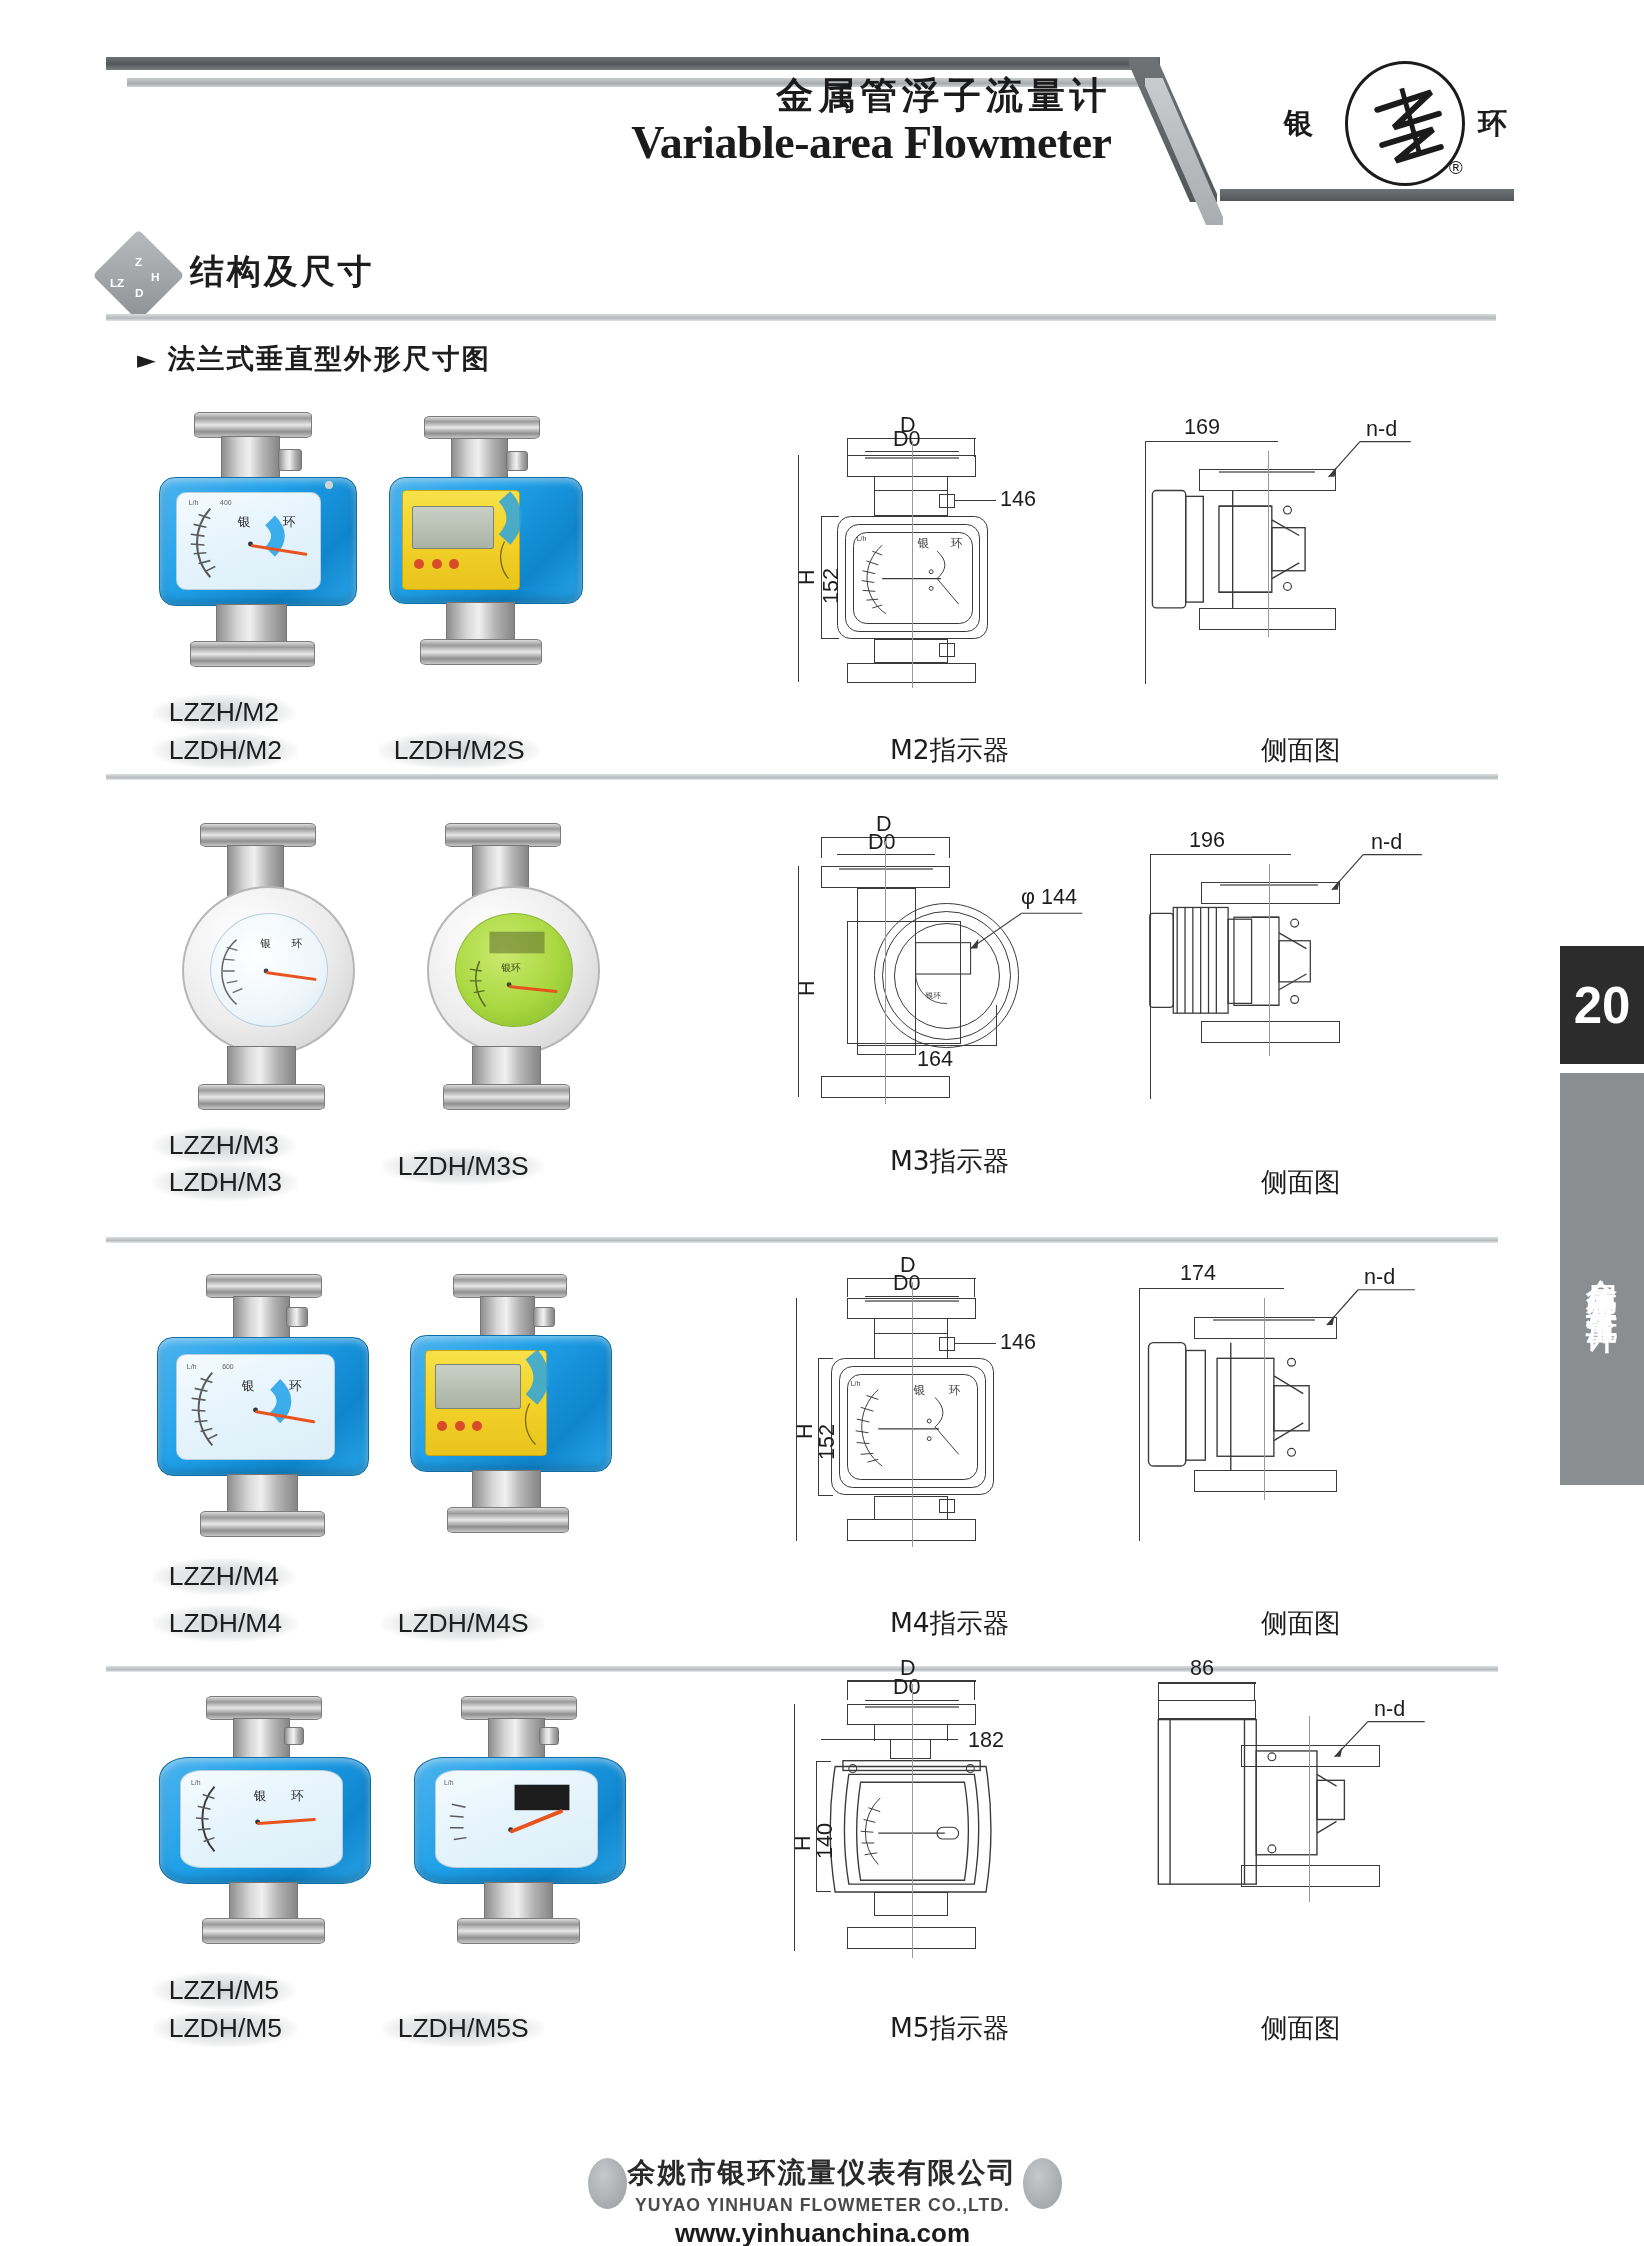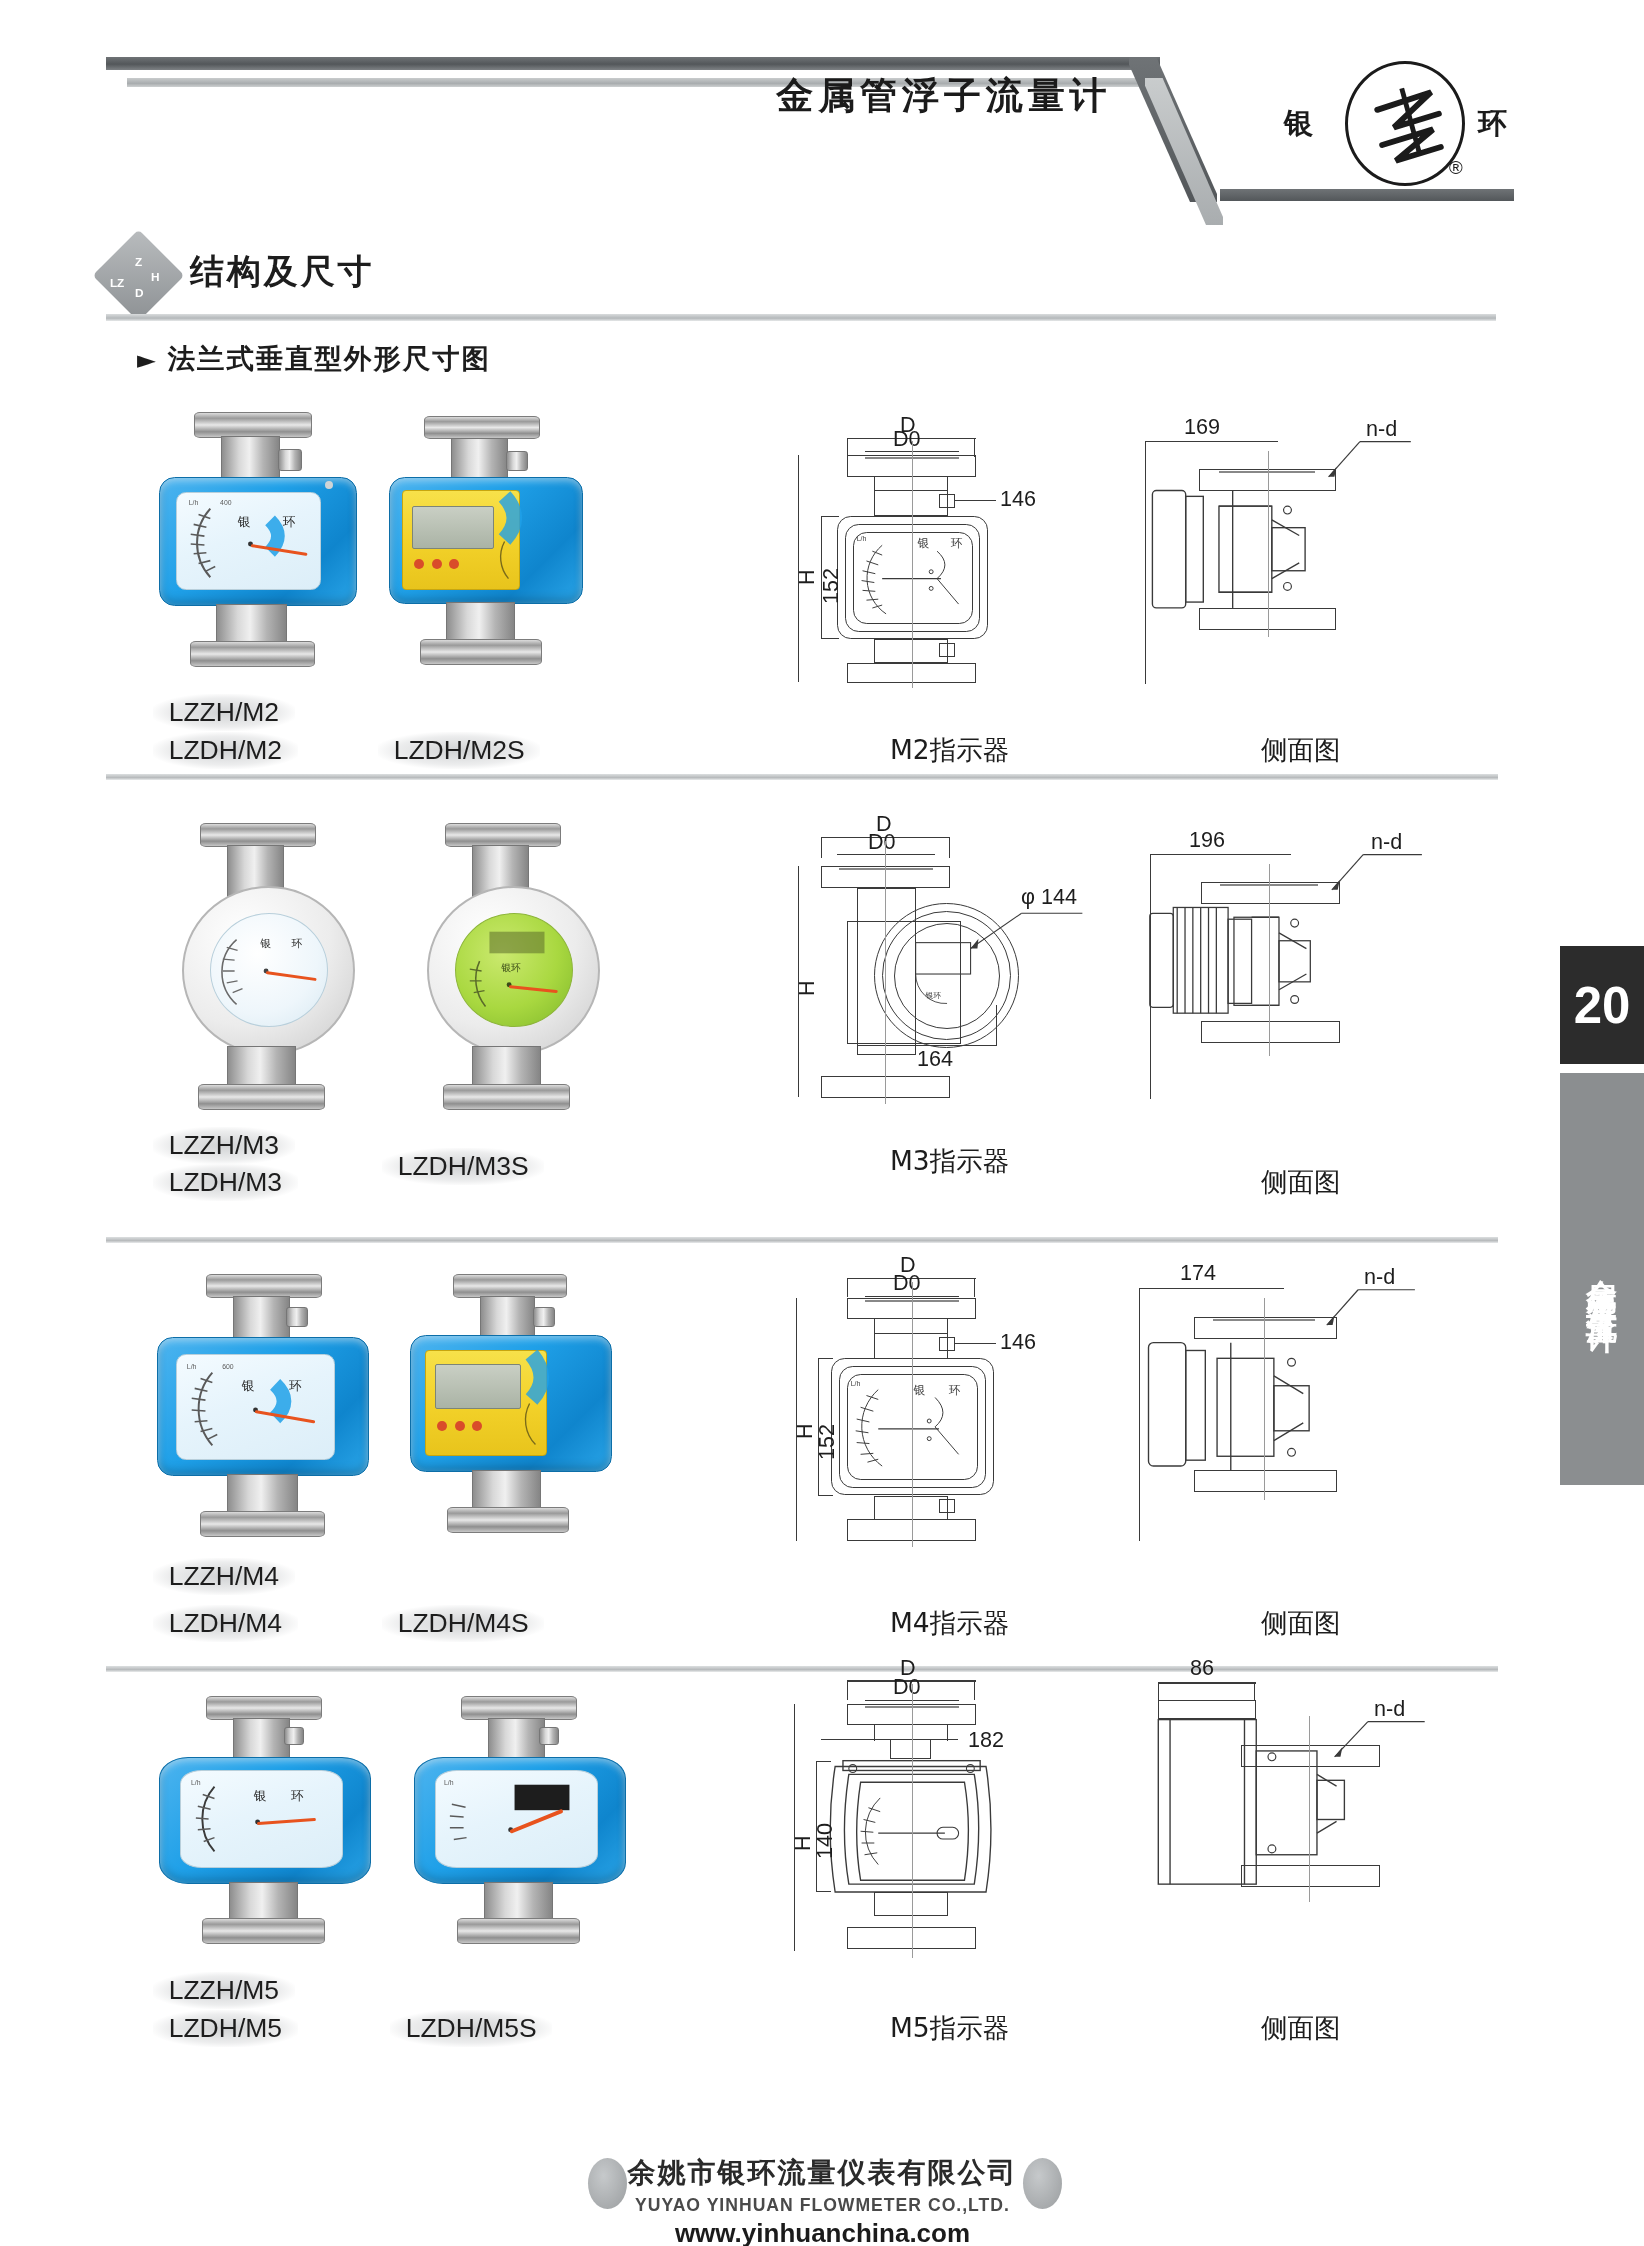--- a/index.html
+++ b/index.html
@@ -209,20 +209,21 @@
 <div class="page">
 
   <div class="header">
     <div class="hdr-bar-dark"></div>
     <div class="hdr-bar-light"></div>
     <div class="hdr-diag-dark"></div>
     <div class="hdr-diag-light"></div>
     <div class="hdr-bar-right"></div>
 
     <div class="title-zh">金属管浮子流量计</div>
+    <div class="title-en">Variable-area Flowmeter</div>
 
     <div class="brand">
       <div class="zh-l">银</div>
       <div class="oval"></div>
       <svg width="255" height="132" style="position:absolute;left:0;top:0" viewBox="0 0 260 135">
         <path d="M95 52 L150 34 L112 70 L158 56" stroke="#1b1b1b" stroke-width="6" fill="none" stroke-linecap="round"></path>
         <path d="M100 88 L152 72 L114 104 L160 90" stroke="#1b1b1b" stroke-width="6" fill="none" stroke-linecap="round"></path>
         <path d="M120 30 L138 96" stroke="#1b1b1b" stroke-width="5" fill="none"></path>
       </svg>
       <div class="zh-r">环</div>
@@ -760,21 +761,21 @@
         <circle cx="150" cy="156" r="4" fill="none" stroke="#3a3a3a" stroke-width="1.2"></circle>
       </svg>
       <div class="dtxt" style="left:249px;top:0px">n-d</div>
       <div class="dbox" style="left:116px;top:49px;width:139px;height:21.6px"></div>
       <div class="dbox" style="left:116px;top:169px;width:139px;height:21.6px"></div>
       <div class="dlt" style="left:184px;top:19.6px;width:1px;height:186px"></div>
     </div>
 
     <div class="mlabel" style="left:47px;top:276px">LZZH/M5</div>
     <div class="mlabel" style="left:47px;top:314px">LZDH/M5</div>
-    <div class="mlabel" style="left:284px;top:314px">LZDH/M5S</div>
+    <div class="mlabel" style="left:276px;top:314px">LZDH/M5S</div>
     <div class="clabel" style="left:784px;top:314px">M5指示器</div>
     <div class="clabel" style="left:1155px;top:314px">侧面图</div>
   </div>
 
   <div class="side-tab">
     <span>20</span>
   </div>
   <div class="side-vert">
     <span>金属管浮子流量计</span>
   </div>

